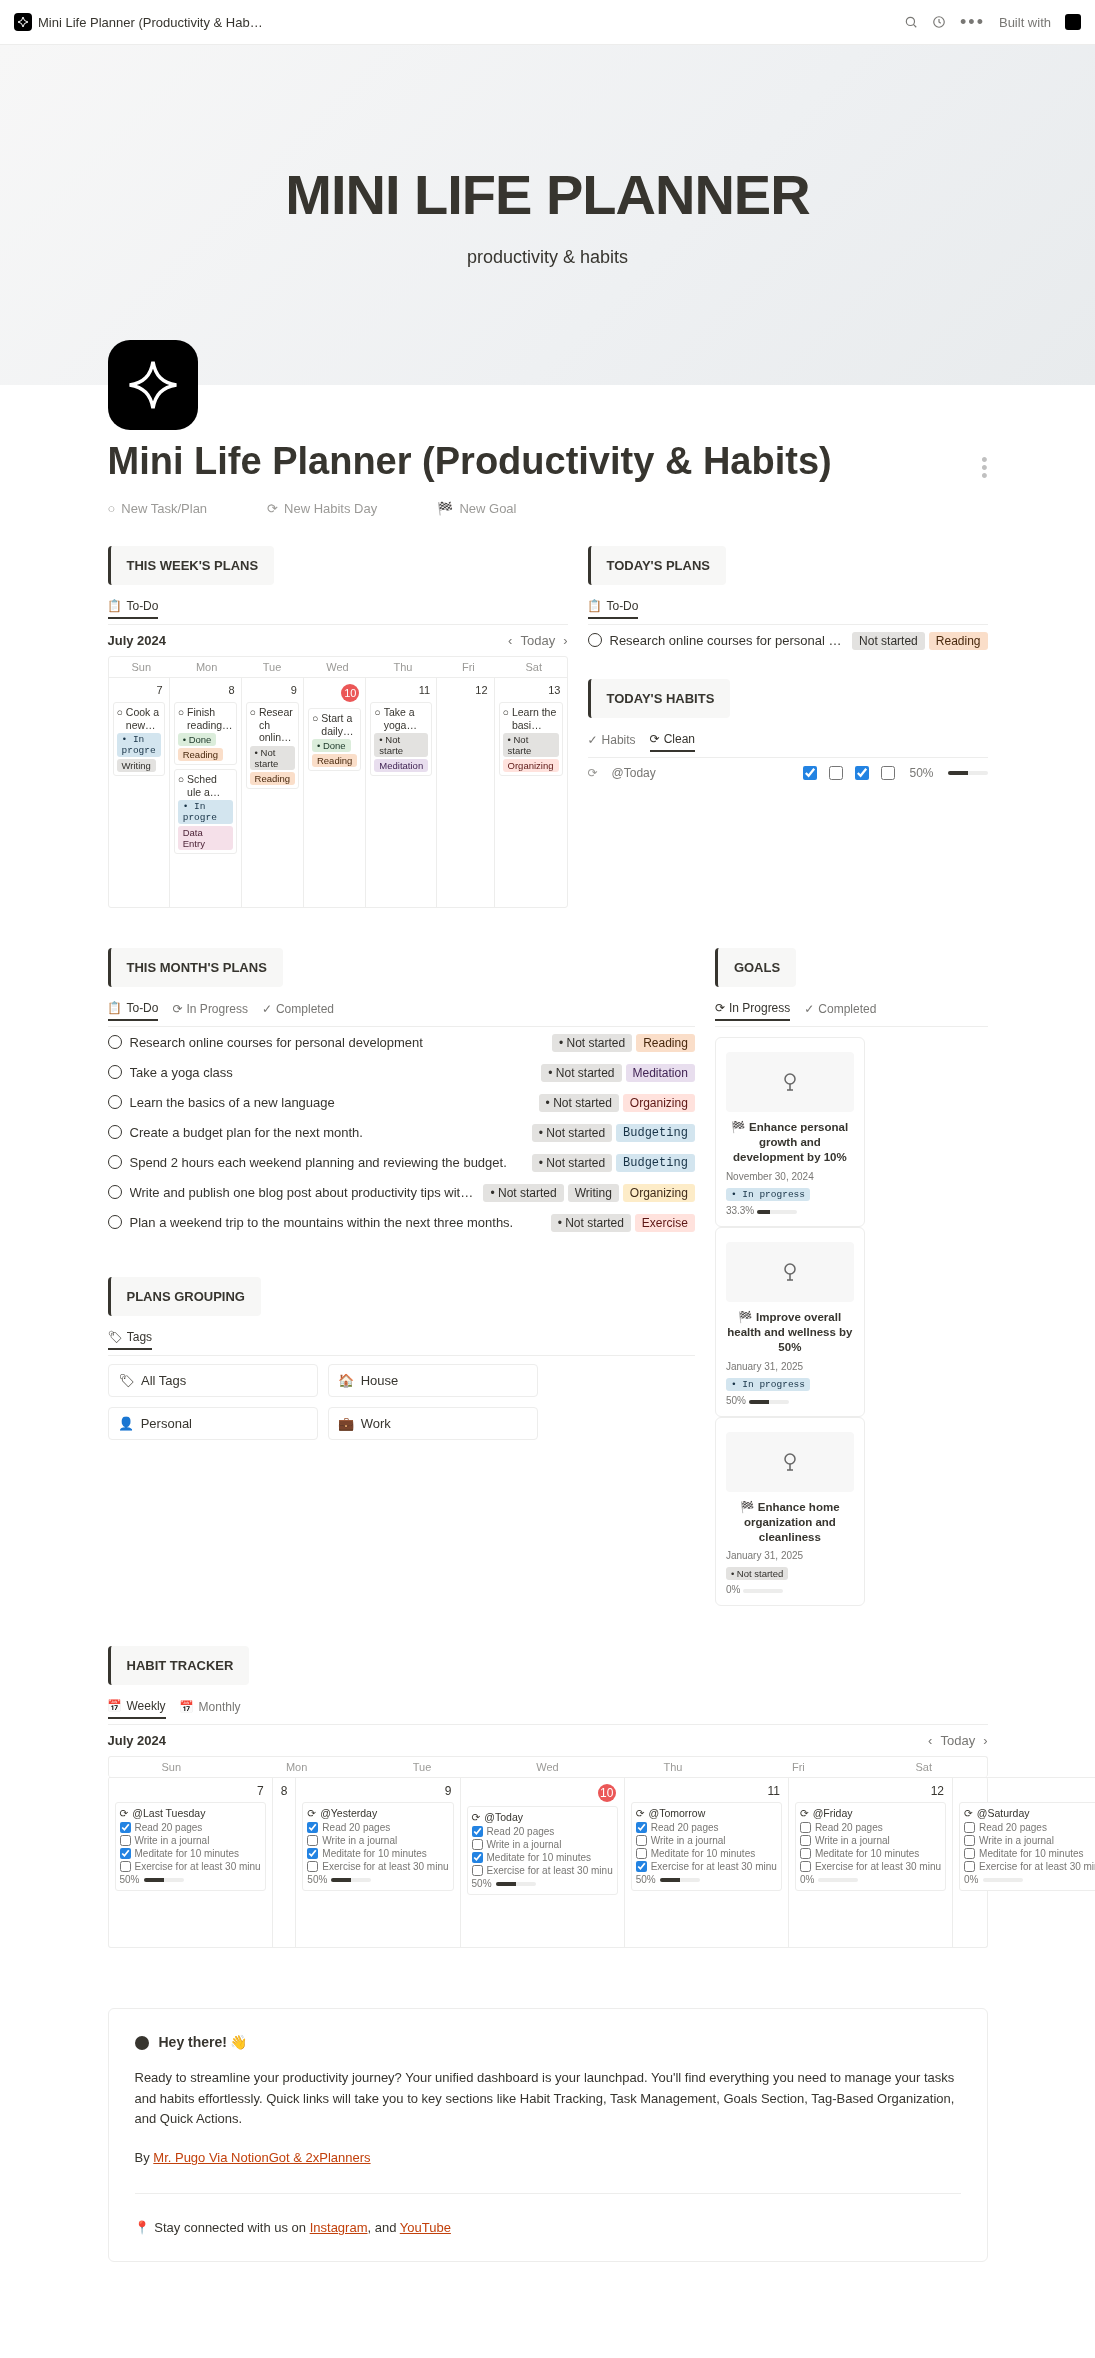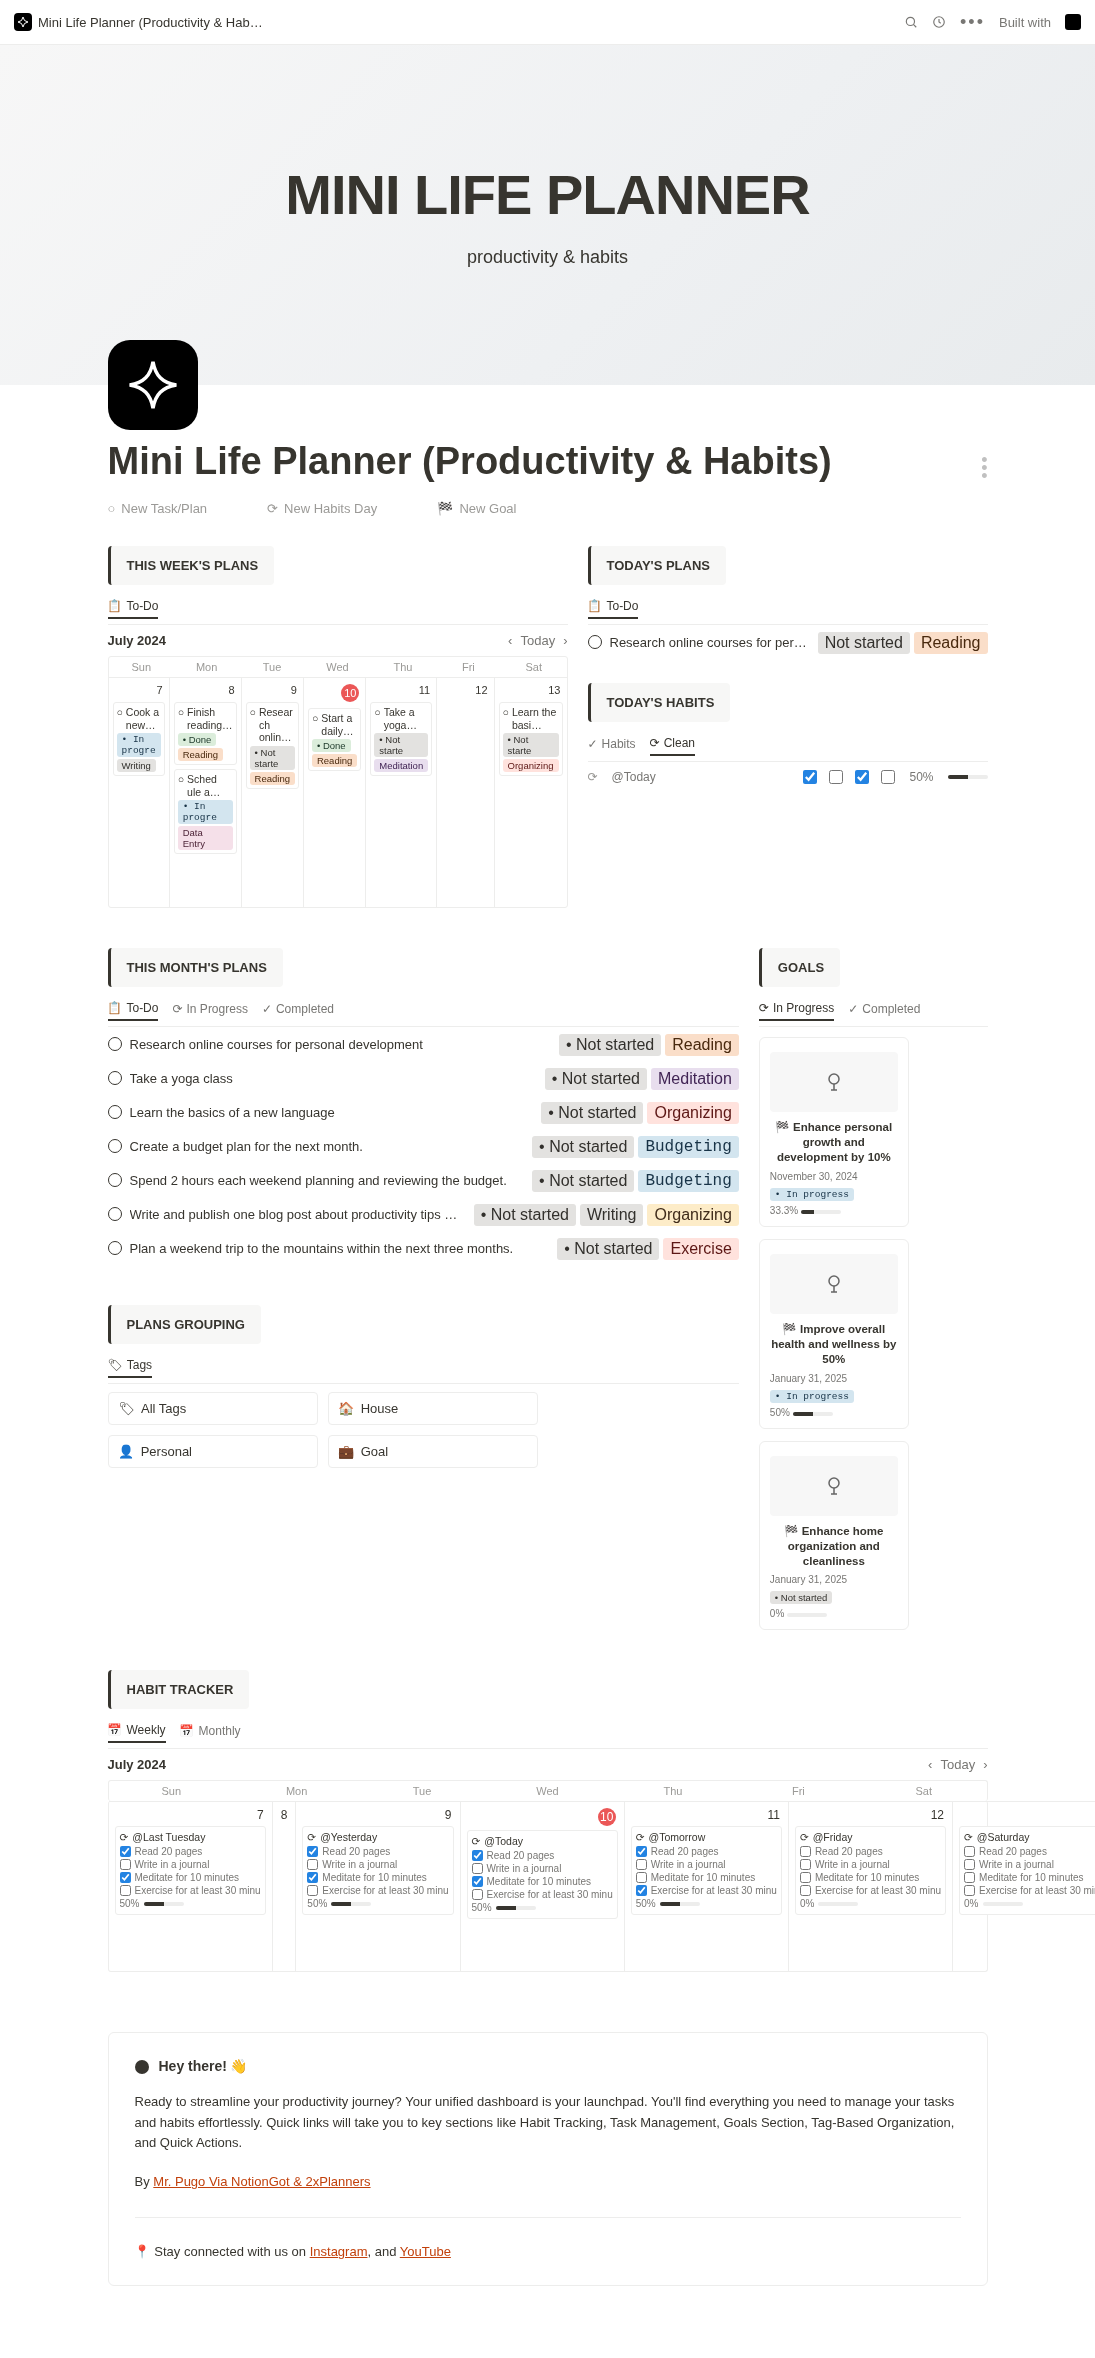--- a/index.html
+++ b/index.html
@@ -45,27 +45,27 @@
 .p-blue { background:#d3e5ef; color:#183347;font-family:Liberation Mono, monospace; }
 .p-gray { background:#e3e2e0; color:#32302c; }
 .p-orange { background:#fadec9; color:#49290e; }
 .p-red { background:#ffe2dd; color:#5d1715; }
 .p-yellow { background:#fdecc8; color:#402c1b; }
 .p-purple { background:#e8deee; color:#412454; }
 .p-pink { background:#f5e0e9; color:#4c2337; }
 .todo-item { display:flex; align-items:center; gap:8px; padding:5px 0; font-size:13px; }
 .todo-item .circ { width:14px; height:14px; border:1.5px solid #37352f; border-radius:50%; flex-shrink:0; }
 .todo-item .pills { margin-left:auto; display:flex; gap:4px; flex-shrink:0; }
-.pill.med { font-size:16px; padding:2px 7px; }
+.pill.med { font-size:12px; padding:2px 7px; }
 .habits-row { display:flex; align-items:center; gap:14px; padding:8px 0; font-size:12px; }
 .habits-row .cb { width:14px; height:14px; }
 .habits-row input[type=checkbox]:checked { accent-color:#2383e2; }
 .prog { height:4px; background:#ededec; border-radius:2px; width:40px; position:relative; overflow:hidden; display:inline-block; }
 .prog .fill { position:absolute; left:0; top:0; bottom:0; background:#37352f; }
-.card-grid { display:flex; flex-wrap:wrap; gap:12px; }
+.card-grid { display:flex; flex-wrap:wrap; }
 .goal-card { width:150px; border:1px solid #ededec; border-radius:6px; padding:14px 10px 10px; font-size:11px; background:#fff; }
 .goal-img { height:60px; background:#f7f7f7; border-radius:4px; margin-bottom:8px; display:flex; align-items:center; justify-content:center; color:#9b9a97; }
 .goal-title { font-weight:600; font-size:11.5px; text-align:center; margin-bottom:6px; line-height:1.3; }
 .goal-meta { font-size:10px; color:#787774; }
 .tag-grid { display:flex; flex-wrap:wrap; gap:10px; }
 .tag-card { width:210px; border:1px solid #ededec; border-radius:4px; padding:8px 10px; font-size:13px; display:flex; gap:6px; align-items:center; }
 .tracker-grid { display:grid; grid-template-columns:repeat(7,1fr); border:1px solid #ededec; border-radius:3px; }
 .tracker-col { border-right:1px solid #ededec; border-top:1px solid #ededec; min-height:170px; padding:6px; font-size:11px; }
 .tracker-col:last-child { border-right:none; }
 .tracker-head { text-align:center; font-size:11px; color:#9b9a97; padding:4px; }
@@ -345,21 +345,21 @@
           <div class="tag-card">
             <span>🏠</span>
             <span>House</span>
           </div>
           <div class="tag-card">
             <span>👤</span>
             <span>Personal</span>
           </div>
           <div class="tag-card">
             <span>💼</span>
-            <span>Goal</span>
+            <span>Work</span>
           </div>
         </div>
     </div>
 
     <div class="right-col">
       <div class="section-heading-box">GOALS</div>
       <div class="view-tabs">
         <div class="tab active">⟳ <span>In Progress</span></div>
         <div class="tab">✓ <span>Completed</span></div>
       </div>

